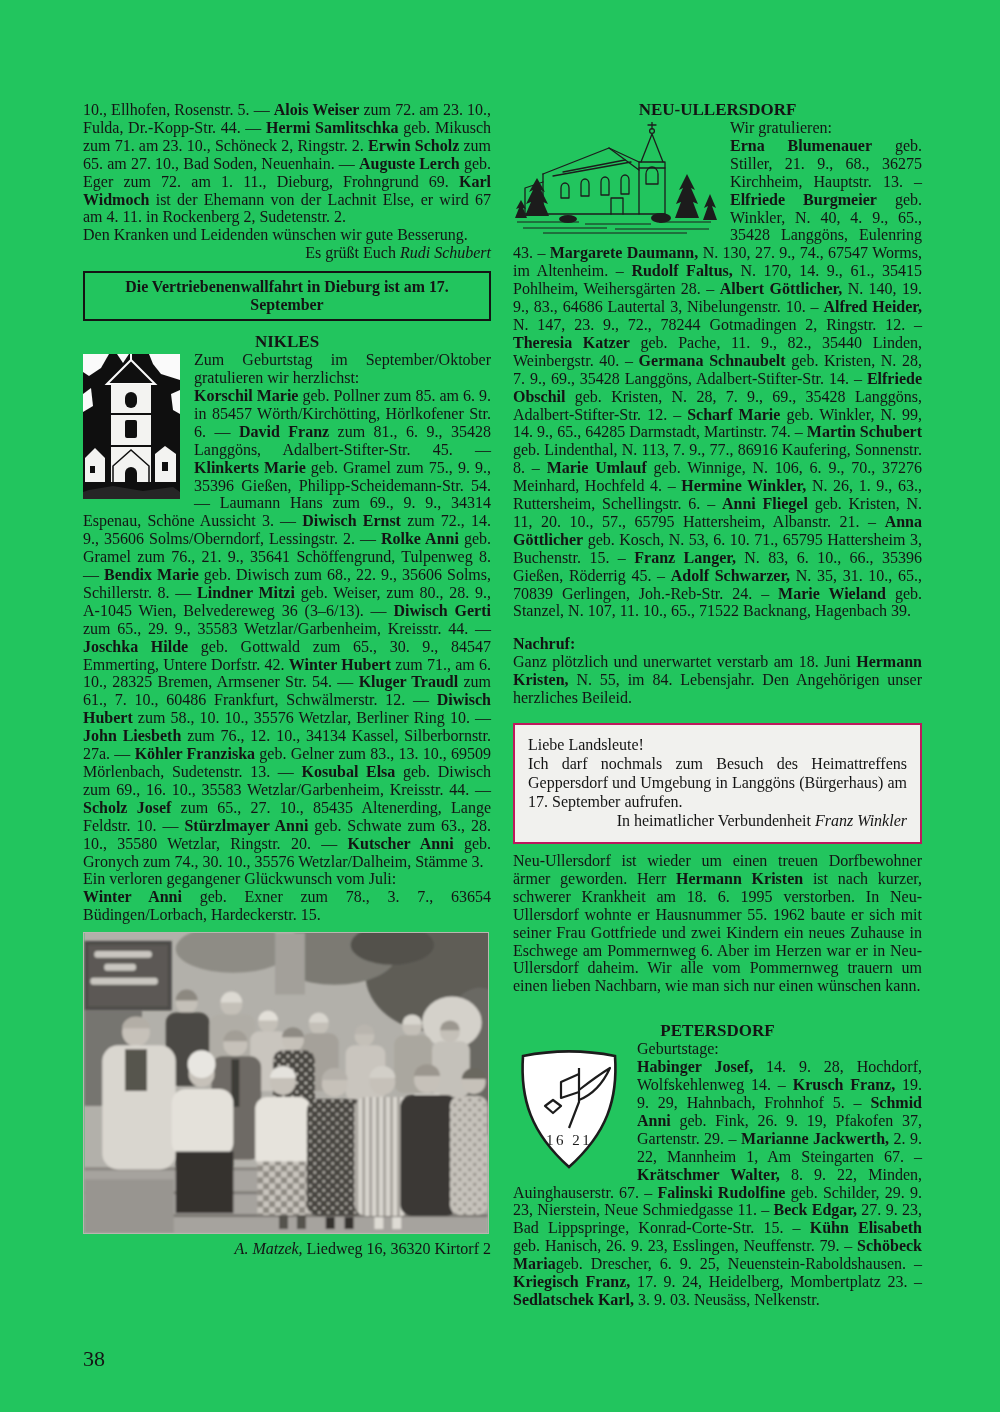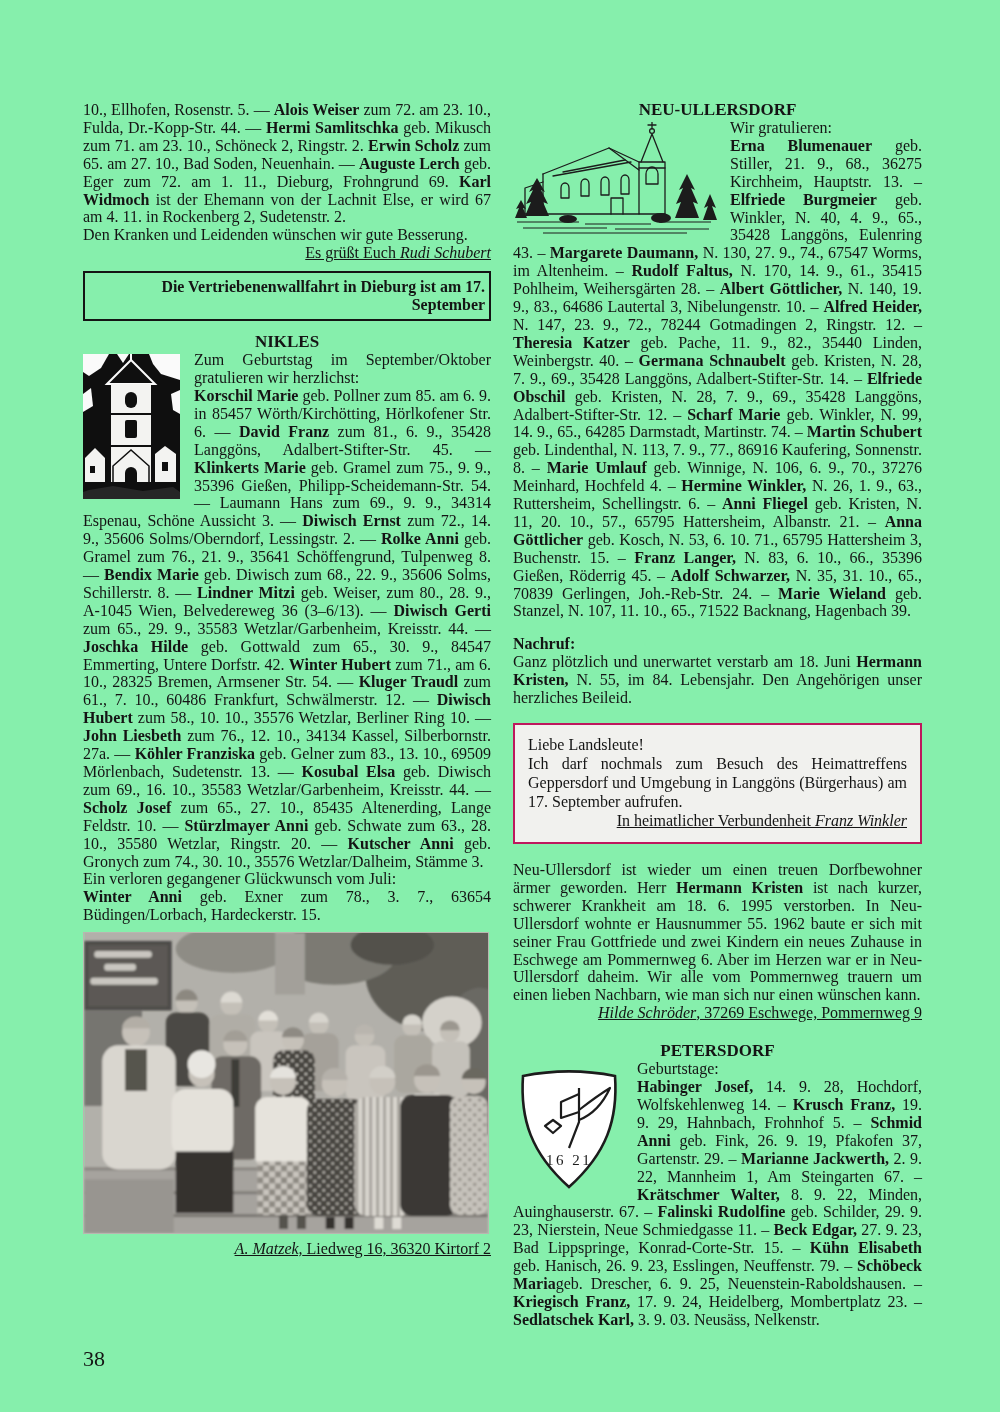--- a/index.html
+++ b/index.html
@@ -1,46 +1,46 @@
 <!DOCTYPE html>
 <html lang="de"><head>
 <meta charset="utf-8">
 <style>
   * { box-sizing: border-box; }
   html, body { margin: 0; padding: 0; background: #ffffff; }
   .page {
-    position: relative; width: 1000px; height: 1412px; background: #86efac;
+    position: relative; width: 1000px; height: 1412px; background: #22c55e;
     font-family: "Liberation Serif", "DejaVu Serif", serif;
     color: #141414; overflow: hidden;
   }
   .col { position: absolute; top: 101px; }
   .col-left  { left: 83px;  width: 408px; }
   .col-right { left: 513px; width: 409px; }
   p { margin: 0; font-size: 16px; line-height: 17.9px; text-align: justify; hyphens: auto; }
   .left-al { text-align: left; }
-  .right-al { text-align: right; text-decoration: underline; }
+  .right-al { text-align: right; }
   .section-heading { margin: 0; font-size: 17px; line-height: 18px; text-align: center; font-weight: bold; }
-  .heading-gap { margin-top: 20px; }
+  .heading-gap { margin-top: 27px; }
   .notice-box {
     border: 2px solid #141414; margin: 9px 0 12px; padding: 5px 4px;
-    text-align: right; font-weight: bold; font-size: 15.9px; line-height: 18px;
+    text-align: center; font-weight: bold; font-size: 15.9px; line-height: 18px;
   }
   .wrap-block { overflow: visible; }
   .float-img { float: left; }
   .nikles-church { width: 97px; height: 145px; margin: 3px 14px 2px 0; }
   .nu-church    { width: 207px; height: 114px; margin: 3px 10px 0 0; }
   .shield       { width: 112px; height: 130px; margin: 4px 12px 2px 0; }
   .group-photo  { display: block; clear: both; width: 406px; height: 302px; margin: 8px 0 6px; border: 1px solid #b9b6b0; }
   .landsleute-box {
     border: 2px solid #be185d; background: #f1f1ee;
     margin: 16px 0 0; padding: 10px 13px 12px;
   }
   .landsleute-box p { line-height: 19px; }
   .mt-sm { margin-top: 15px; }
-  .mt-md { margin-top: 17px; }
+  .mt-md { margin-top: 8px; }
   .page-number { position: absolute; left: 83px; top: 1346px; font-size: 22px; }
   .clear { clear: both; }
 </style>
 </head>
 <body>
 
 <div class="page">
 
   <div class="col col-left">
 
@@ -269,21 +269,20 @@
     <p class="clear left-al mt-sm" style="font-weight:bold">Nachruf:</p>
     <p><span>Ganz plötzlich und unerwartet verstarb am 18. Juni </span><b>Hermann Kristen,</b><span> N. 55, im 84. Lebensjahr. Den Angehörigen unser herzliches Beileid.</span></p>
 
     <div class="landsleute-box">
       <p class="left-al">Liebe Landsleute!</p>
       <p>Ich darf nochmals zum Besuch des Heimattreffens Geppersdorf und Umgebung in Langgöns (Bürgerhaus) am 17. September aufrufen.</p>
       <p class="right-al"><span>In heimatlicher Verbundenheit </span><i>Franz Winkler</i></p>
     </div>
 
     <p class="mt-md"><span>Neu-Ullersdorf ist wieder um einen treuen Dorfbewohner ärmer geworden. Herr </span><b>Hermann Kristen</b><span> ist nach kurzer, schwerer Krankheit am 18. 6. 1995 verstorben. In Neu-Ullersdorf wohnte er Hausnummer 55. 1962 baute er sich mit seiner Frau Gottfriede und zwei Kindern ein neues Zuhause in Eschwege am Pommernweg 6. Aber im Herzen war er in Neu-Ullersdorf daheim. Wir alle vom Pommernweg trauern um einen lieben Nachbarn, wie man sich nur einen wünschen kann.</span></p>
-    <p class="right-al"><i>Hilde Schröder</i><span>, 37269 Eschwege, Pommernweg 9</span></p>
 
     <h3 class="section-heading heading-gap">PETERSDORF</h3>
 
     <div class="wrap-block">
       <svg class="float-img shield" viewBox="0 0 112 130" aria-hidden="true">
         <path d="M10,12 C40,6 72,6 102,12 C105,55 94,89 56,123 C18,89 7,55 10,12 Z" fill="#ffffff" stroke="#1c1c1c" stroke-width="2.6"></path>
         <g stroke="#1c1c1c" fill="none" stroke-width="2.2" stroke-linejoin="round">
           <path d="M66,24 L66,58 L56,84"></path>
           <path d="M66,30 L48,38 L48,54 L66,48"></path>
           <path d="M66,46 Q84,32 97,24 Q86,48 66,56"></path>

